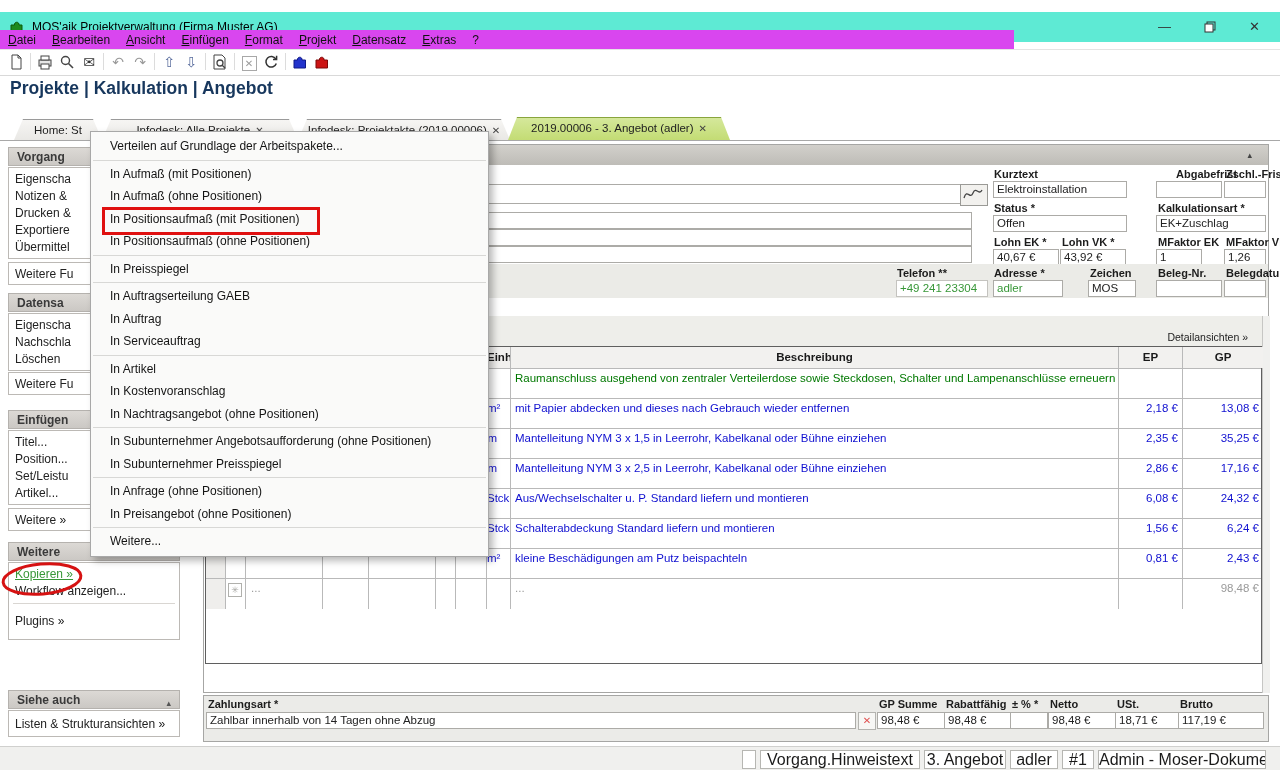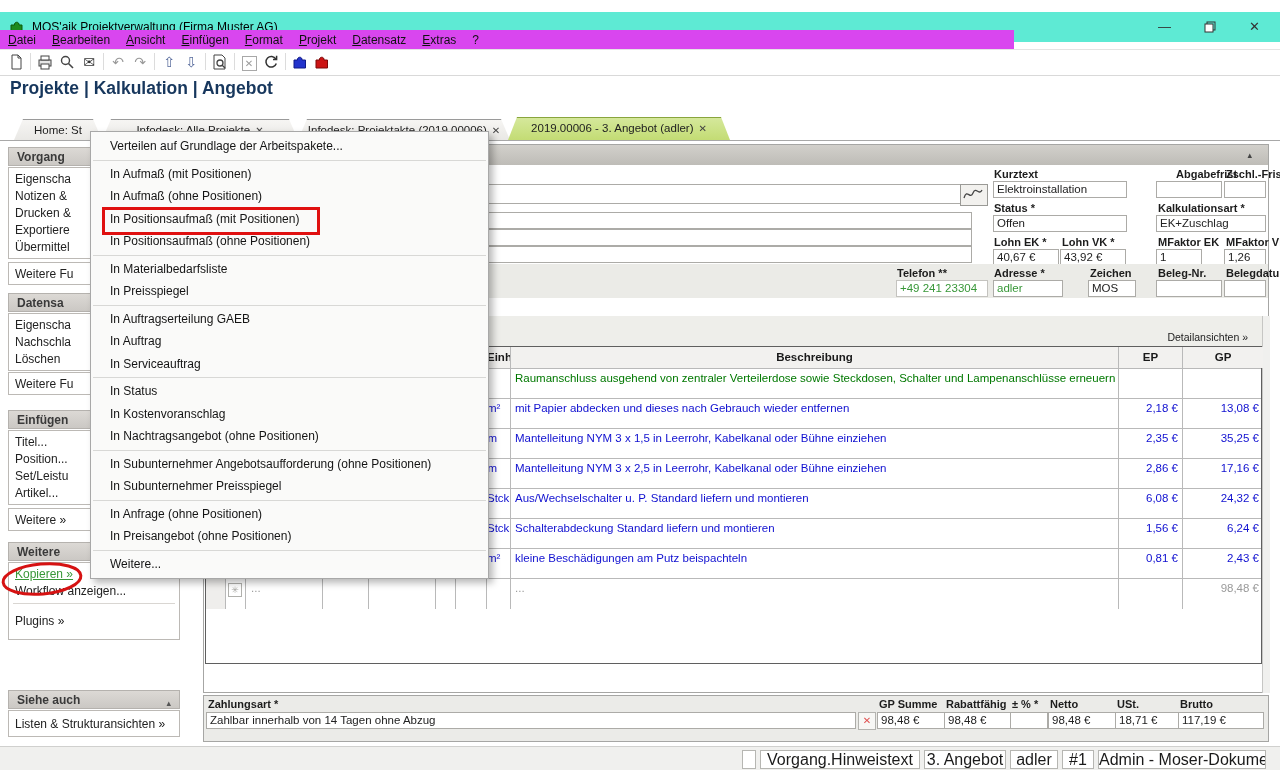--- a/index.html
+++ b/index.html
@@ -435,28 +435,27 @@
     <div class="cm-item">Verteilen auf Grundlage der Arbeitspakete...</div>
     <div class="cm-sep"></div>
     <div class="cm-item">In Aufmaß (mit Positionen)</div>
     <div class="cm-item">In Aufmaß (ohne Positionen)</div>
     <div class="cm-item">
       <span>In Positionsaufmaß (mit Positionen)</span>
       <span id="cm-redbox"></span>
     </div>
     <div class="cm-item">In Positionsaufmaß (ohne Positionen)</div>
     <div class="cm-sep"></div>
-    <div class="cm-item">In Materialbedarfsliste</div>
     <div class="cm-item">In Preisspiegel</div>
     <div class="cm-sep"></div>
     <div class="cm-item">In Auftragserteilung GAEB</div>
     <div class="cm-item">In Auftrag</div>
     <div class="cm-item">In Serviceauftrag</div>
     <div class="cm-sep"></div>
-    <div class="cm-item">In Status</div>
+    <div class="cm-item">In Artikel</div>
     <div class="cm-item">In Kostenvoranschlag</div>
     <div class="cm-item">In Nachtragsangebot (ohne Positionen)</div>
     <div class="cm-sep"></div>
     <div class="cm-item">In Subunternehmer Angebotsaufforderung (ohne Positionen)</div>
     <div class="cm-item">In Subunternehmer Preisspiegel</div>
     <div class="cm-sep"></div>
     <div class="cm-item">In Anfrage (ohne Positionen)</div>
     <div class="cm-item">In Preisangebot (ohne Positionen)</div>
     <div class="cm-sep"></div>
     <div class="cm-item">Weitere...</div>

